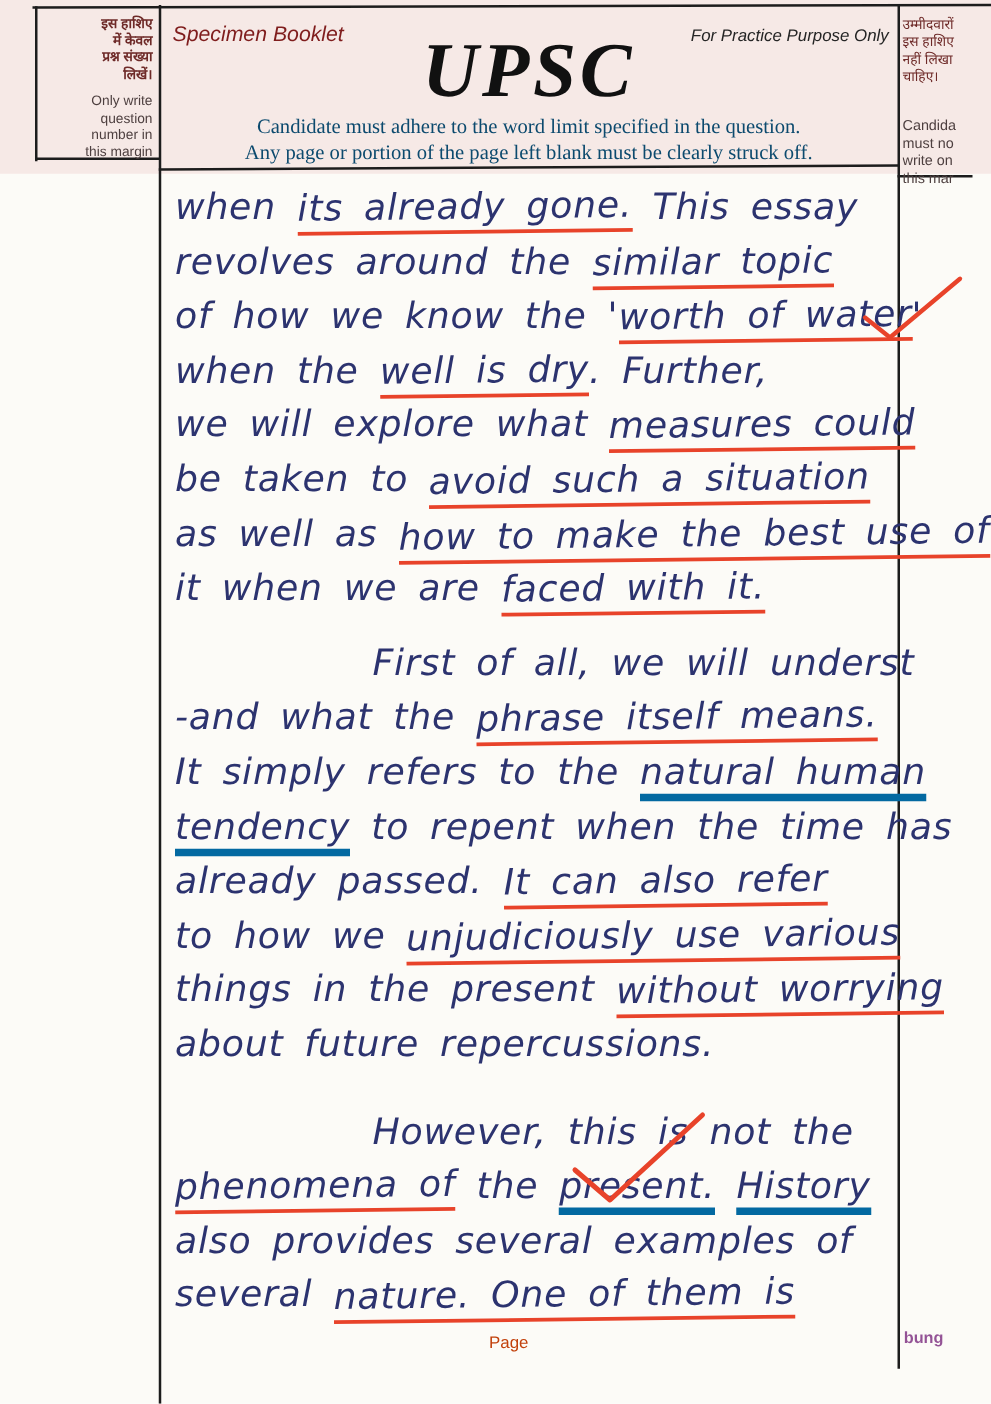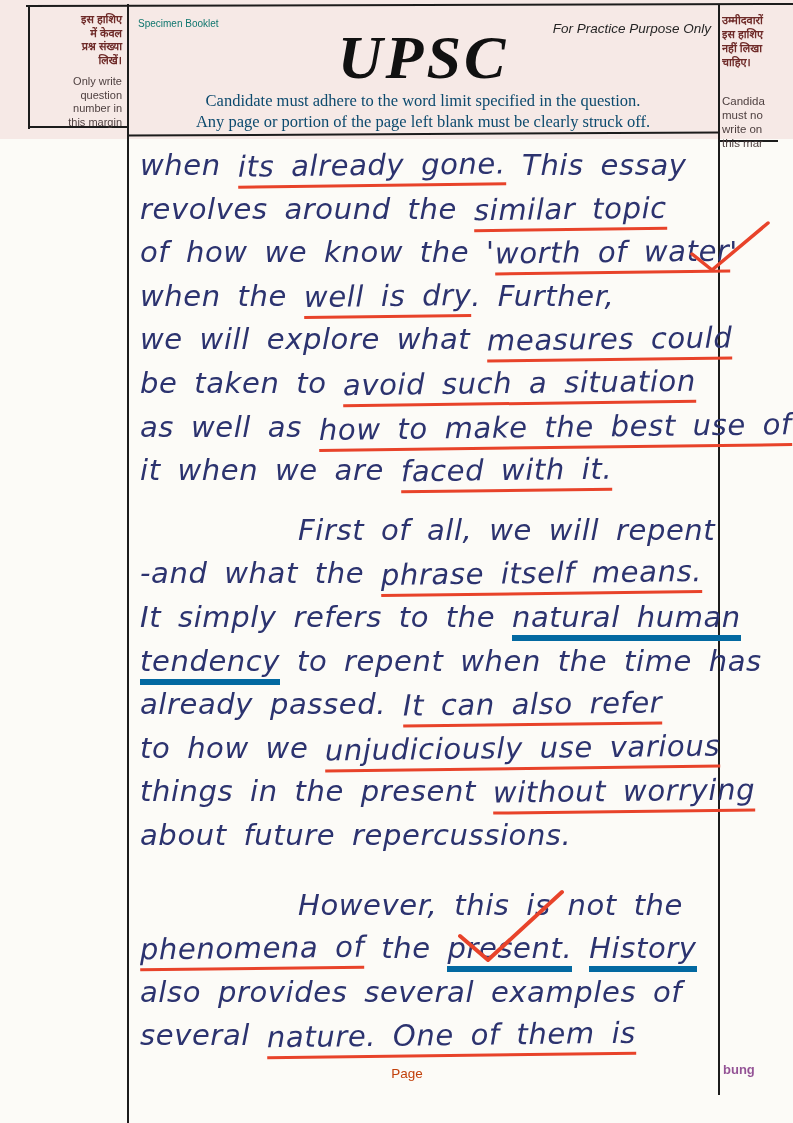--- a/index.html
+++ b/index.html
@@ -18,25 +18,25 @@
   .vline-left{left:127px;top:4px;height:1119px;}
   .vline-right{left:718px;top:4px;height:1091px;}
   .hline-leftcol{left:28px;top:126px;width:100px;}
   .hline-center{left:127px;top:133px;width:593px;transform:rotate(-0.3deg);}
   .hline-rightcol{left:718px;top:140px;width:60px;}
   
   .lmargin{position:absolute;left:30px;top:13px;width:92px;text-align:right;line-height:13.5px;}
   .lmargin .hi{font-size:11px;font-weight:bold;color:#6e2a28;}
   .lmargin .en{font-size:11px;color:#4d3f3f;margin-top:8px;}
   .rmargin{position:absolute;left:722px;top:13px;width:70px;text-align:left;line-height:14px;overflow:hidden;}
-  .rmargin .hi{font-size:11px;font-weight:bold;color:#6e2a28;}
+  .rmargin .hi{font-size:11px;font-weight:normal;color:#6e2a28;}
   .rmargin .en{font-size:11.5px;color:#4d3f3f;margin-top:25px;}
   .lmargin div,.rmargin div{white-space:nowrap;}
   
-  .hdr-specimen{position:absolute;left:138px;top:18px;font-size:10px;color:#0f766e;}
+  .hdr-specimen{position:absolute;left:138px;top:18px;font-size:17px;font-style:italic;color:#7f1d1d;}
   .hdr-practice{position:absolute;right:82px;top:21px;font-size:13.5px;font-style:italic;color:#252525;}
   .hdr-title{
     position:absolute;left:127px;top:22px;width:592px;text-align:center;
     font-family:"Liberation Serif", serif;font-weight:bold;font-size:62px;
     letter-spacing:3px;color:#111;font-style:italic;
   }
   .hdr-instr{
     position:absolute;left:140px;width:566px;text-align:center;
     font-family:"Liberation Serif", serif;font-size:16.5px;color:#0c4a6e;
   }
@@ -118,21 +118,21 @@
         <div class="hw-line"><span>when </span><span class="u-red">its already gone.</span><span> This essay</span></div>
         <div class="hw-line"><span>revolves around the </span><span class="u-red">similar topic</span></div>
         <div class="hw-line"><span>of how we know the '</span><span class="u-red">worth of water</span><span>'</span></div>
         <div class="hw-line"><span>when the </span><span class="u-red">well is dry</span><span>. Further,</span></div>
         <div class="hw-line"><span>we will explore what </span><span class="u-red">measures could</span></div>
         <div class="hw-line"><span>be taken to </span><span class="u-red">avoid such a situation</span></div>
         <div class="hw-line"><span>as well as </span><span class="u-red">how to make the best use of</span></div>
         <div class="hw-line"><span>it when we are </span><span class="u-red">faced with it.</span></div>
       </div>
       <div class="para">
-        <div class="hw-line indent"><span>First of all, we will repent</span></div>
+        <div class="hw-line indent"><span>First of all, we will underst</span></div>
         <div class="hw-line"><span>-and what the </span><span class="u-red">phrase itself means.</span></div>
         <div class="hw-line"><span>It simply refers to the </span><span class="u-blue">natural human</span></div>
         <div class="hw-line"><span class="u-blue">tendency</span><span> to repent when the time has</span></div>
         <div class="hw-line"><span>already passed. </span><span class="u-red">It can also refer</span></div>
         <div class="hw-line"><span>to how we </span><span class="u-red">unjudiciously use various</span></div>
         <div class="hw-line"><span>things in the present </span><span class="u-red">without worrying</span></div>
         <div class="hw-line"><span>about future repercussions.</span></div>
       </div>
       <div class="para">
         <div class="hw-line indent"><span>However, this is not the</span></div>

